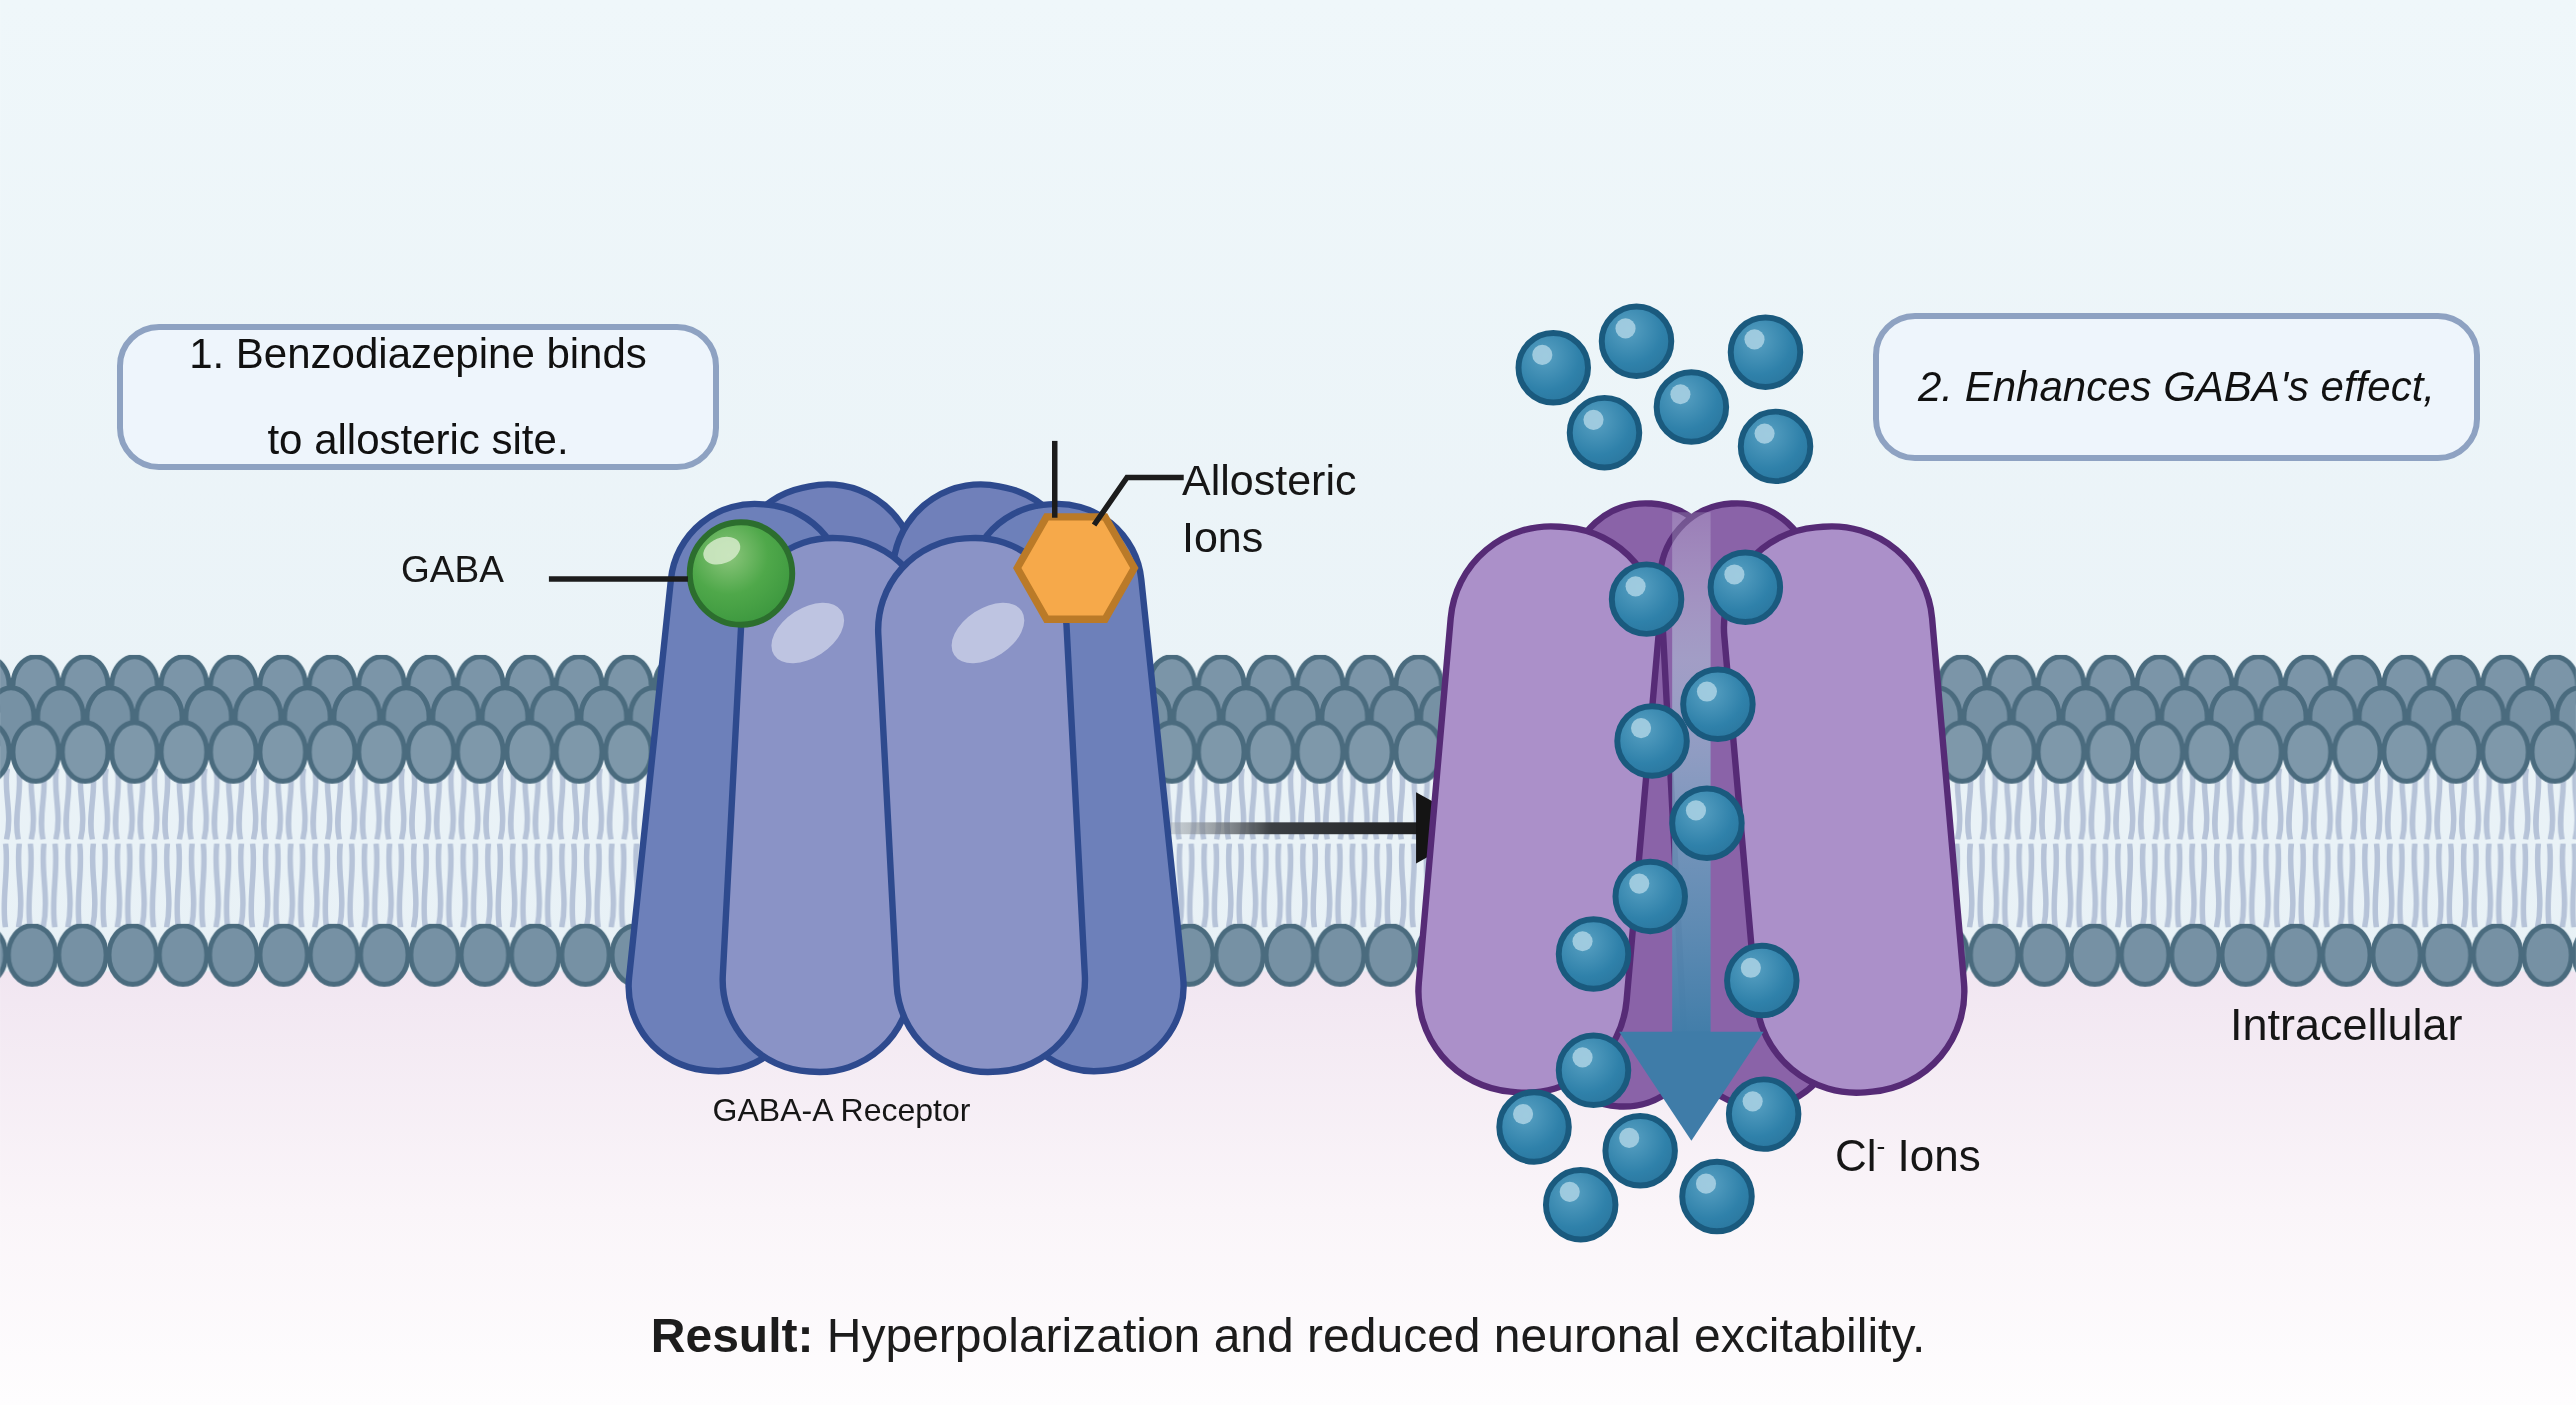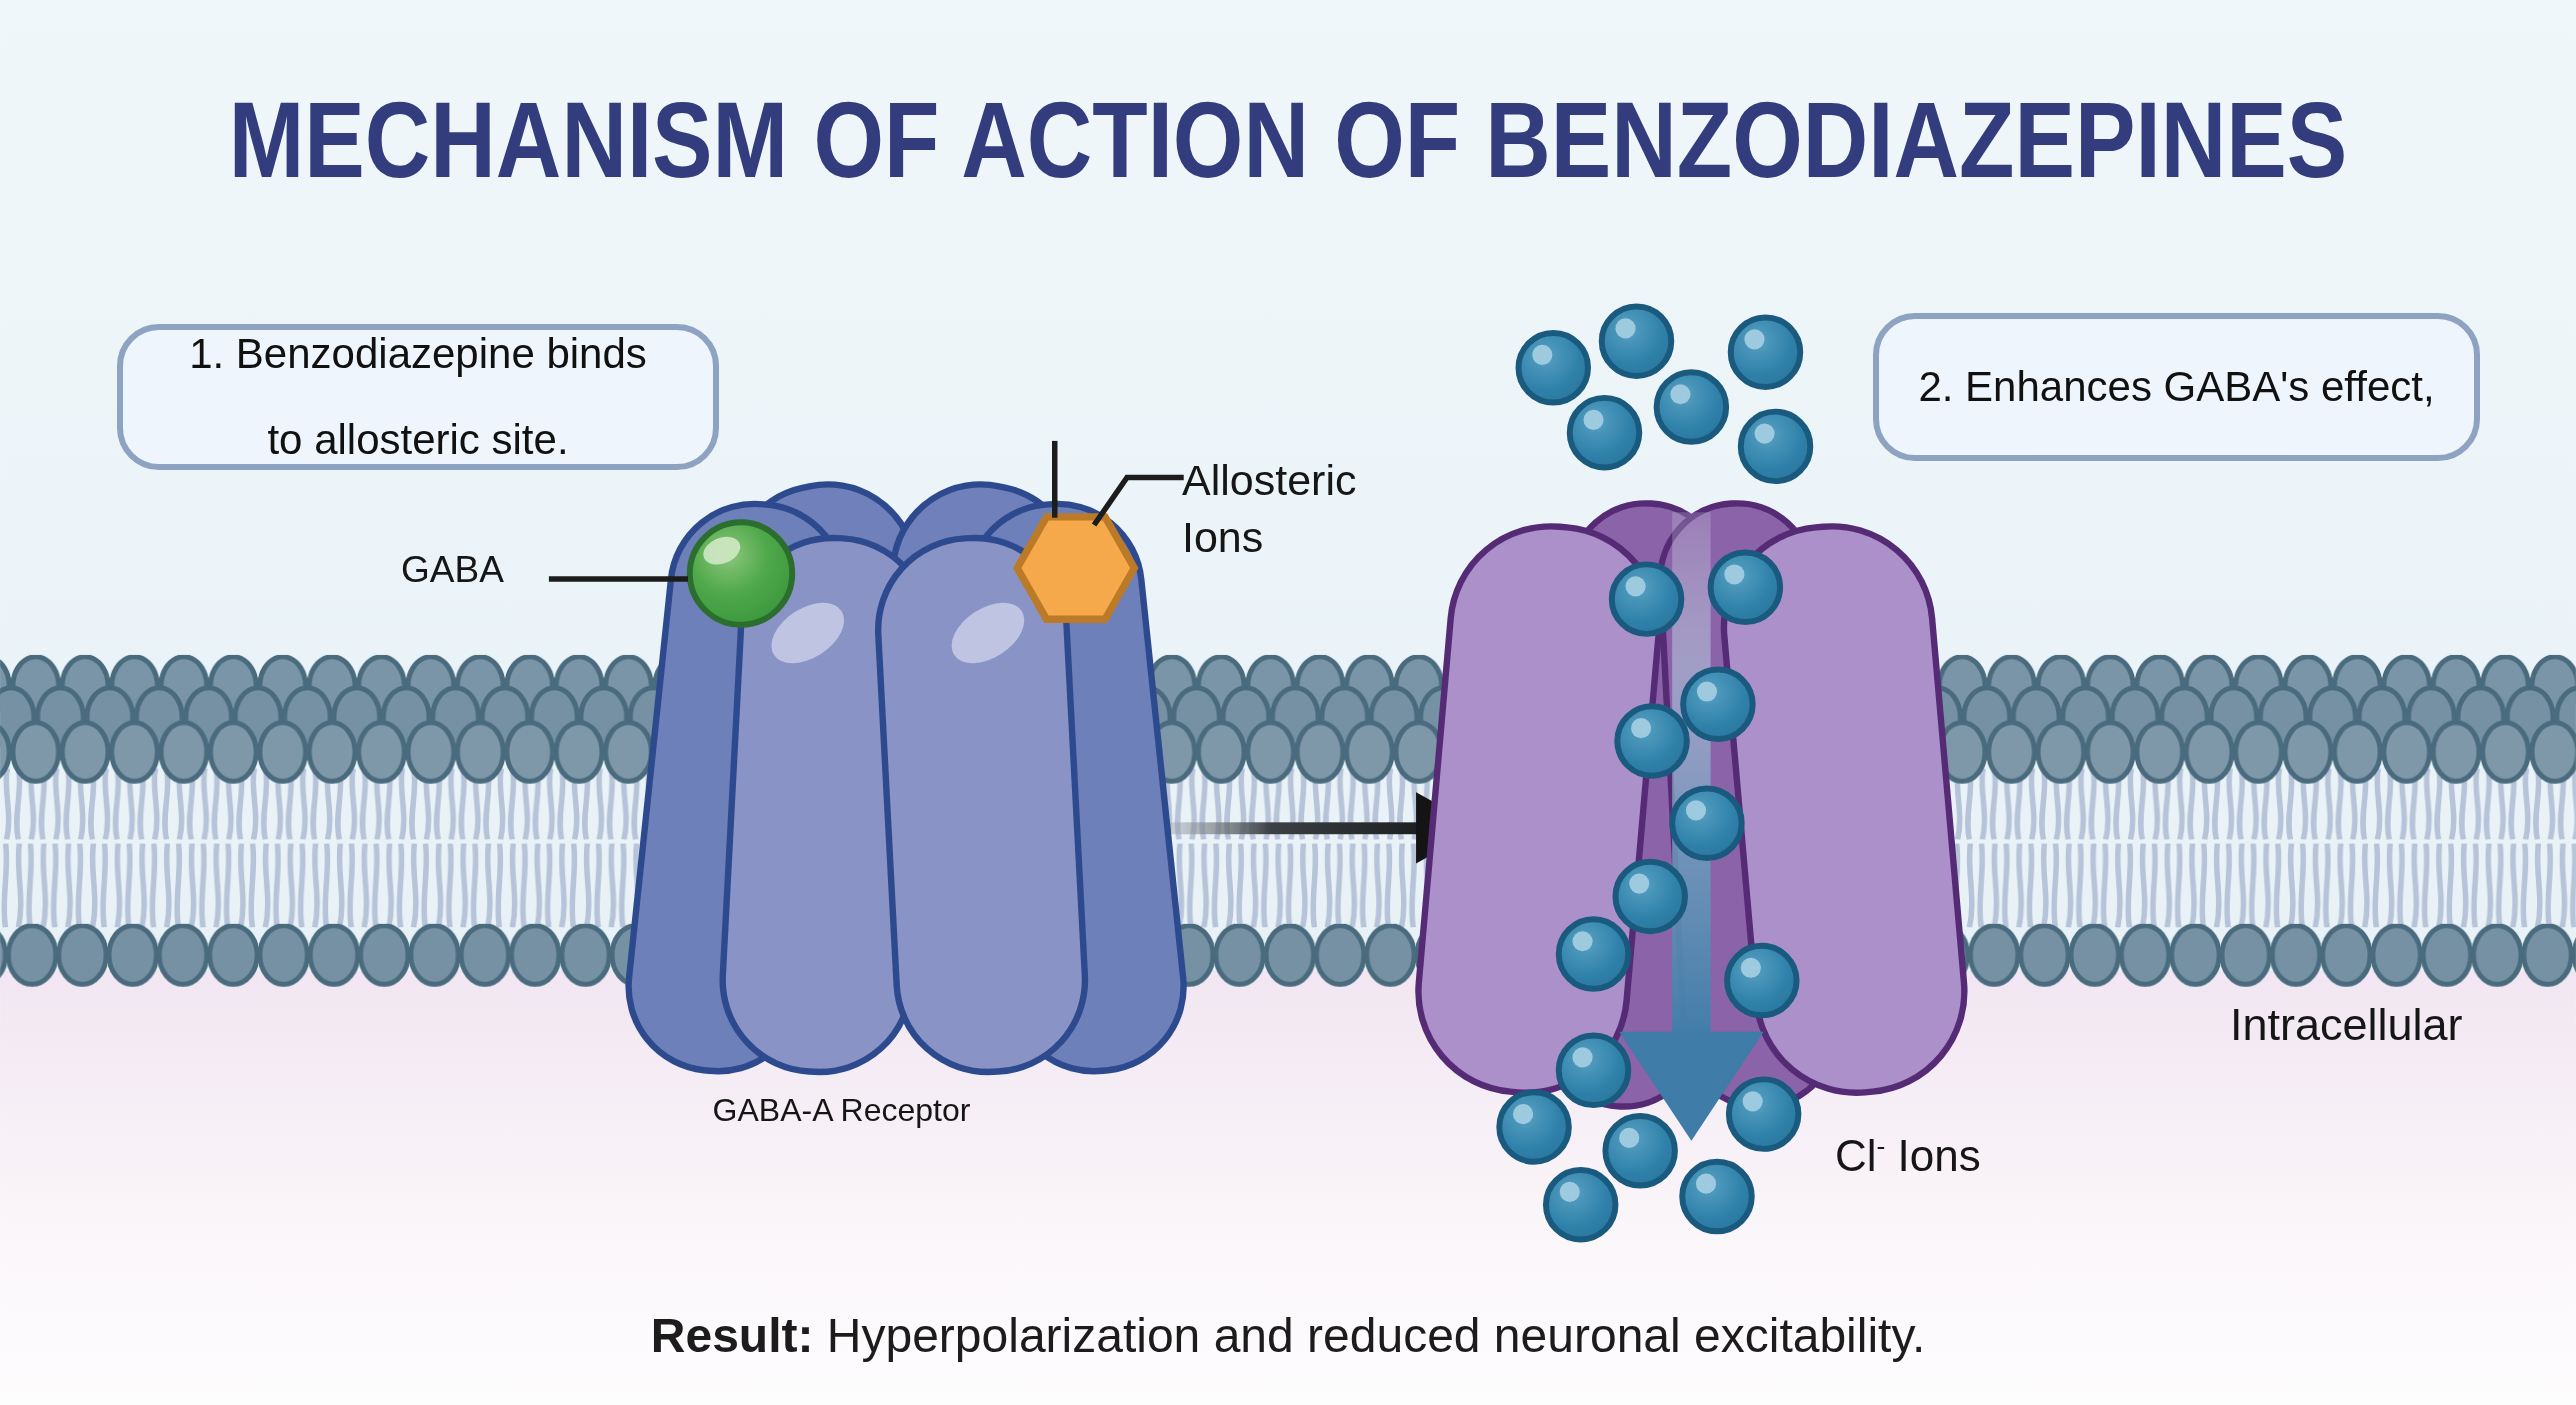--- a/index.html
+++ b/index.html
@@ -15,21 +15,21 @@
   }
   .page-title .squeeze{display:inline-block;transform:scaleX(.84);transform-origin:center;}
   .callout{
     position:absolute;box-sizing:border-box;
     border:6.4px solid #8ea2c2;border-radius:42px;
     background:rgba(238,244,252,.92);
     display:flex;flex-direction:column;justify-content:center;align-items:center;
     font-size:42px;line-height:1.28;color:#111;text-align:center;
   }
   .callout-1{left:117px;top:324px;width:602px;height:146px;gap:32px;}
-  .callout-2{left:1873px;top:313px;width:607px;height:148px;}
+  .callout-2{left:1873px;top:313px;width:607px;height:148px;font-style:italic;}
   .lbl{font-size:43px;color:#161616;}
   .lbl-benzodiazepine{left:1006px;top:370px;width:403px;text-align:center;}
   .lbl-allosteric{left:1182px;top:452px;line-height:1.32;text-align:left;}
   .lbl-gaba{left:401px;top:549px;font-size:37px;}
   .lbl-receptor{left:567px;top:1090px;width:549px;text-align:center;font-size:32px;line-height:1.3;}
   .lbl-intracellular{left:2230px;top:999px;font-size:45px;}
   .lbl-clions{left:1835px;top:1131px;font-size:44px;}
   .lbl-result{left:0;right:0;top:1308px;text-align:center;font-size:48px;}
   .lbl-result .bold{font-weight:700;}
   sup{font-size:60%;vertical-align:super;}
@@ -172,23 +172,20 @@
         <use href="#ion" x="1877" y="1308"></use>
       </g>
 
     <g stroke="#1c1c1c" stroke-width="6" fill="none">
       <path d="M1153 482 L1153 566"></path>
       <path d="M1294 522 L1232 522 L1196 574"></path>
       <path d="M600 633 L752 633"></path>
     </g>
   </svg>
 
-  <div class="txt page-title">
-    <span class="squeeze">MECHANISM OF ACTION OF BENZODIAZEPINES</span>
-  </div>
 
   <div class="callout callout-1">
     <div>1. Benzodiazepine binds</div>
     <div>to allosteric site.</div>
   </div>
 
   <div class="callout callout-2">
     <div>2. Enhances GABA's effect,</div>
   </div>
 

